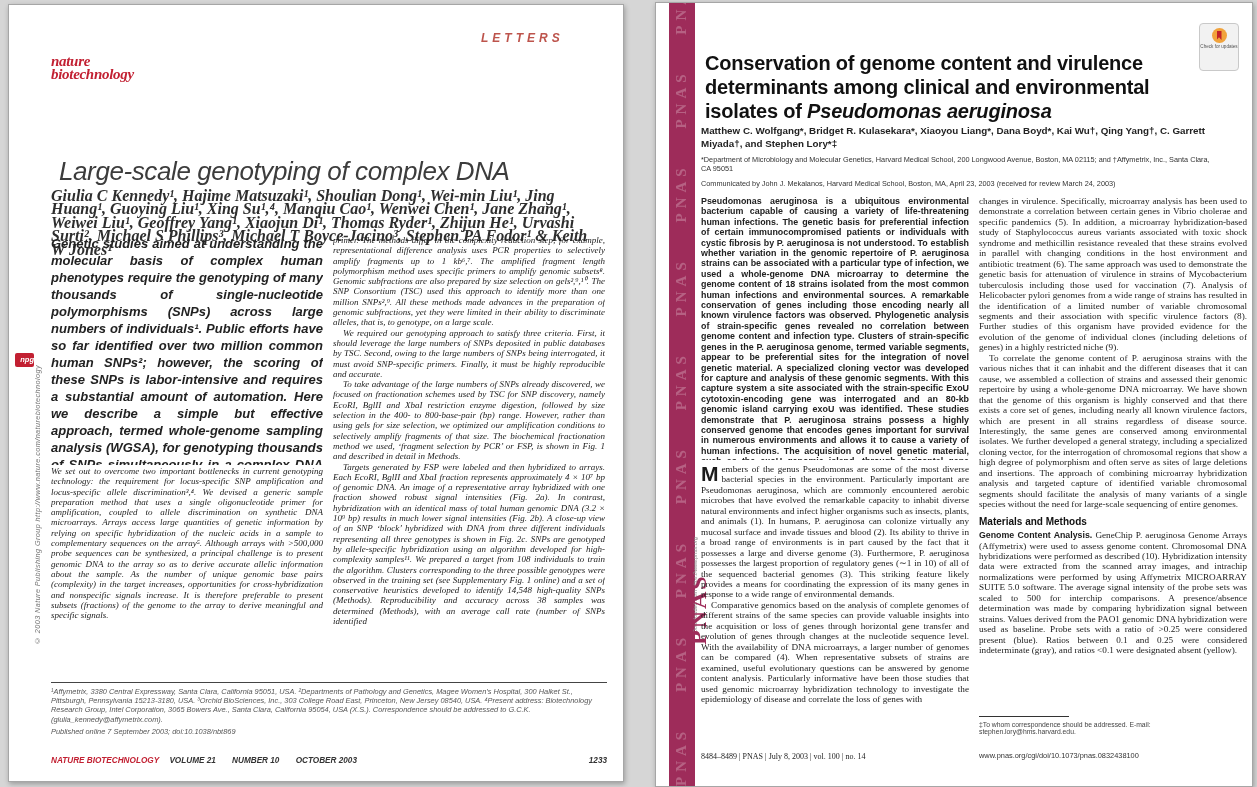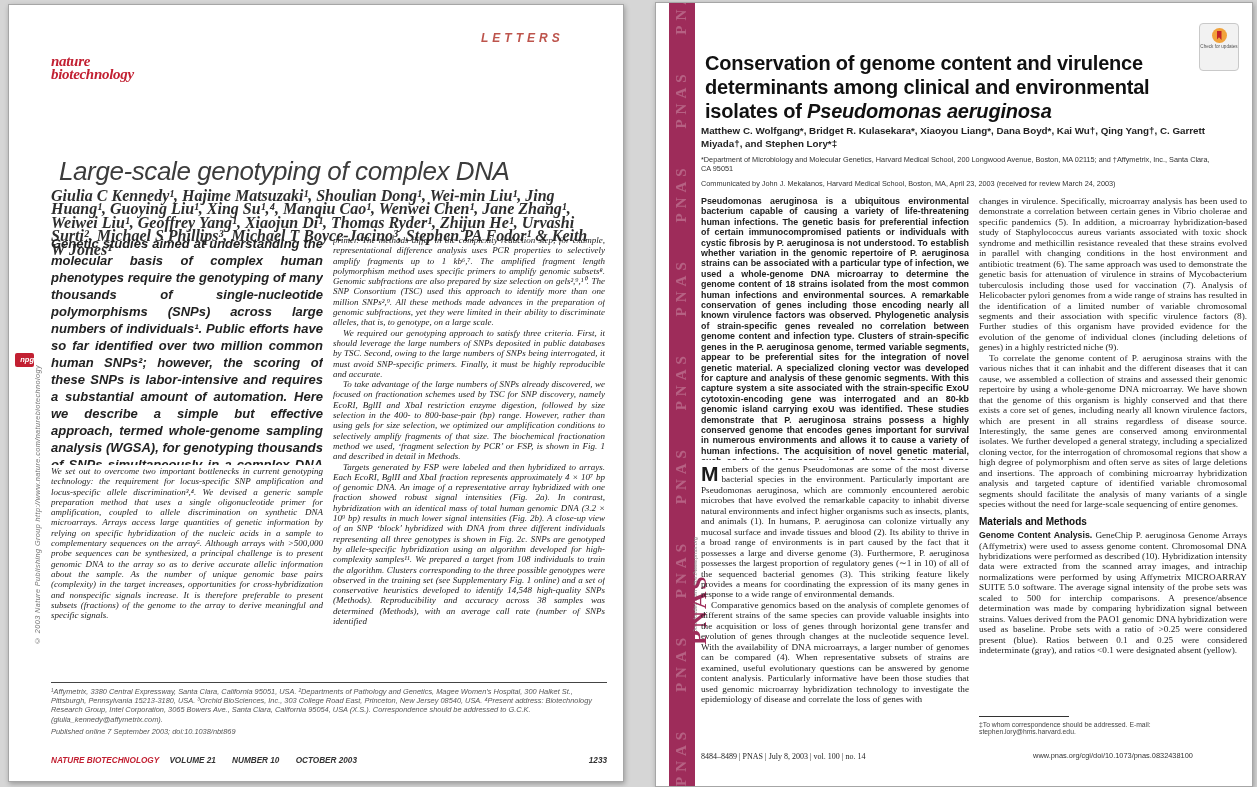--- a/index.html
+++ b/index.html
@@ -60,21 +60,21 @@
   .pnas-col{width:268px;overflow:hidden;font-size:9.2px;line-height:10.45px;color:#1b1b1b;}
   #pnas-col1{left:45px;top:461px;height:263px;}
   #pnas-col2{left:323px;top:193px;height:518px;}
   .dropcap{float:left;font-size:21px;line-height:18px;font-weight:bold;margin:1px 3px 0 0;}
   .pnas-methods-h{font-family:"Liberation Sans",sans-serif;font-weight:bold;font-size:10px;
                   margin:7px 0 3px 0;color:#111;}
   .runin{font-family:"Liberation Sans",sans-serif;font-weight:bold;font-size:8.8px;}
   .pnas-fnrule{left:323px;top:713px;width:90px;height:1px;background:#333;}
   .pnas-fn{left:323px;top:718px;width:268px;font-size:6.8px;color:#444;}
   .pnas-footer-left{left:45px;top:749px;font-size:8px;color:#222;}
-  .pnas-footer-right{left:323px;top:748px;width:268px;text-align:center;font-size:7.4px;color:#333;
+  .pnas-footer-right{left:323px;top:748px;width:268px;text-align:left;font-size:7.4px;color:#333;
                      font-family:"Liberation Sans",sans-serif;}
 </style>
 </head>
 <body>
 
 <div class="page" id="nature-page">
 
   <div class="abs nat-letters sans">LETTERS</div>
 
   <div class="abs nat-logo serif">

